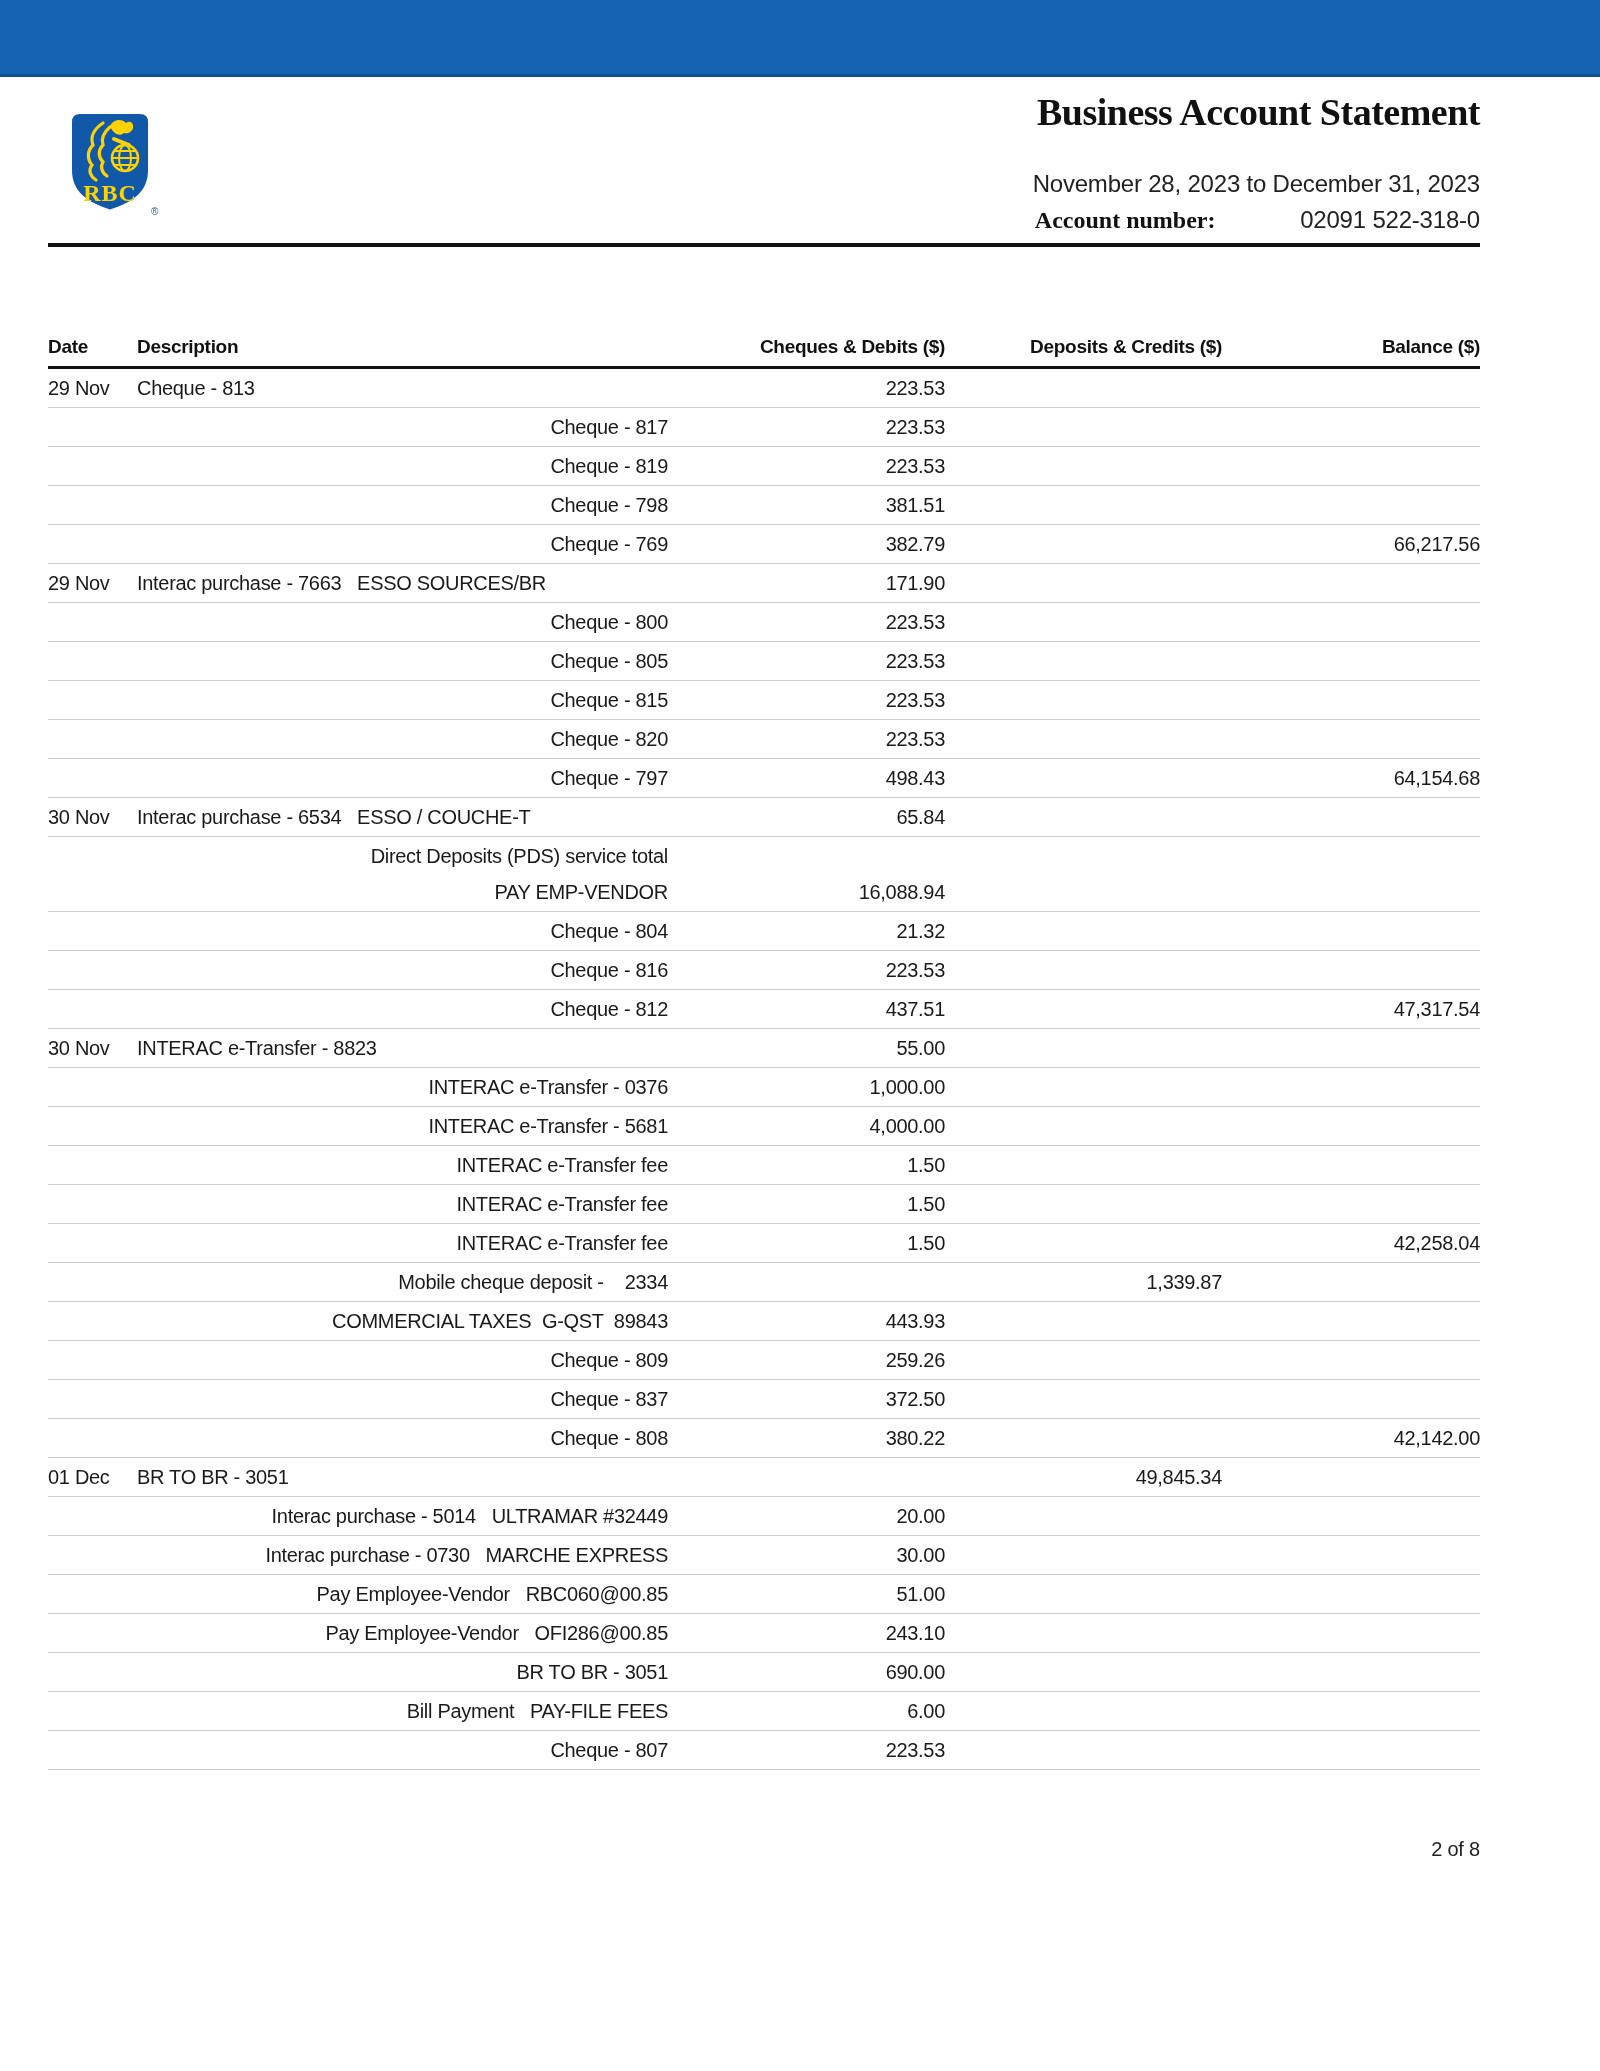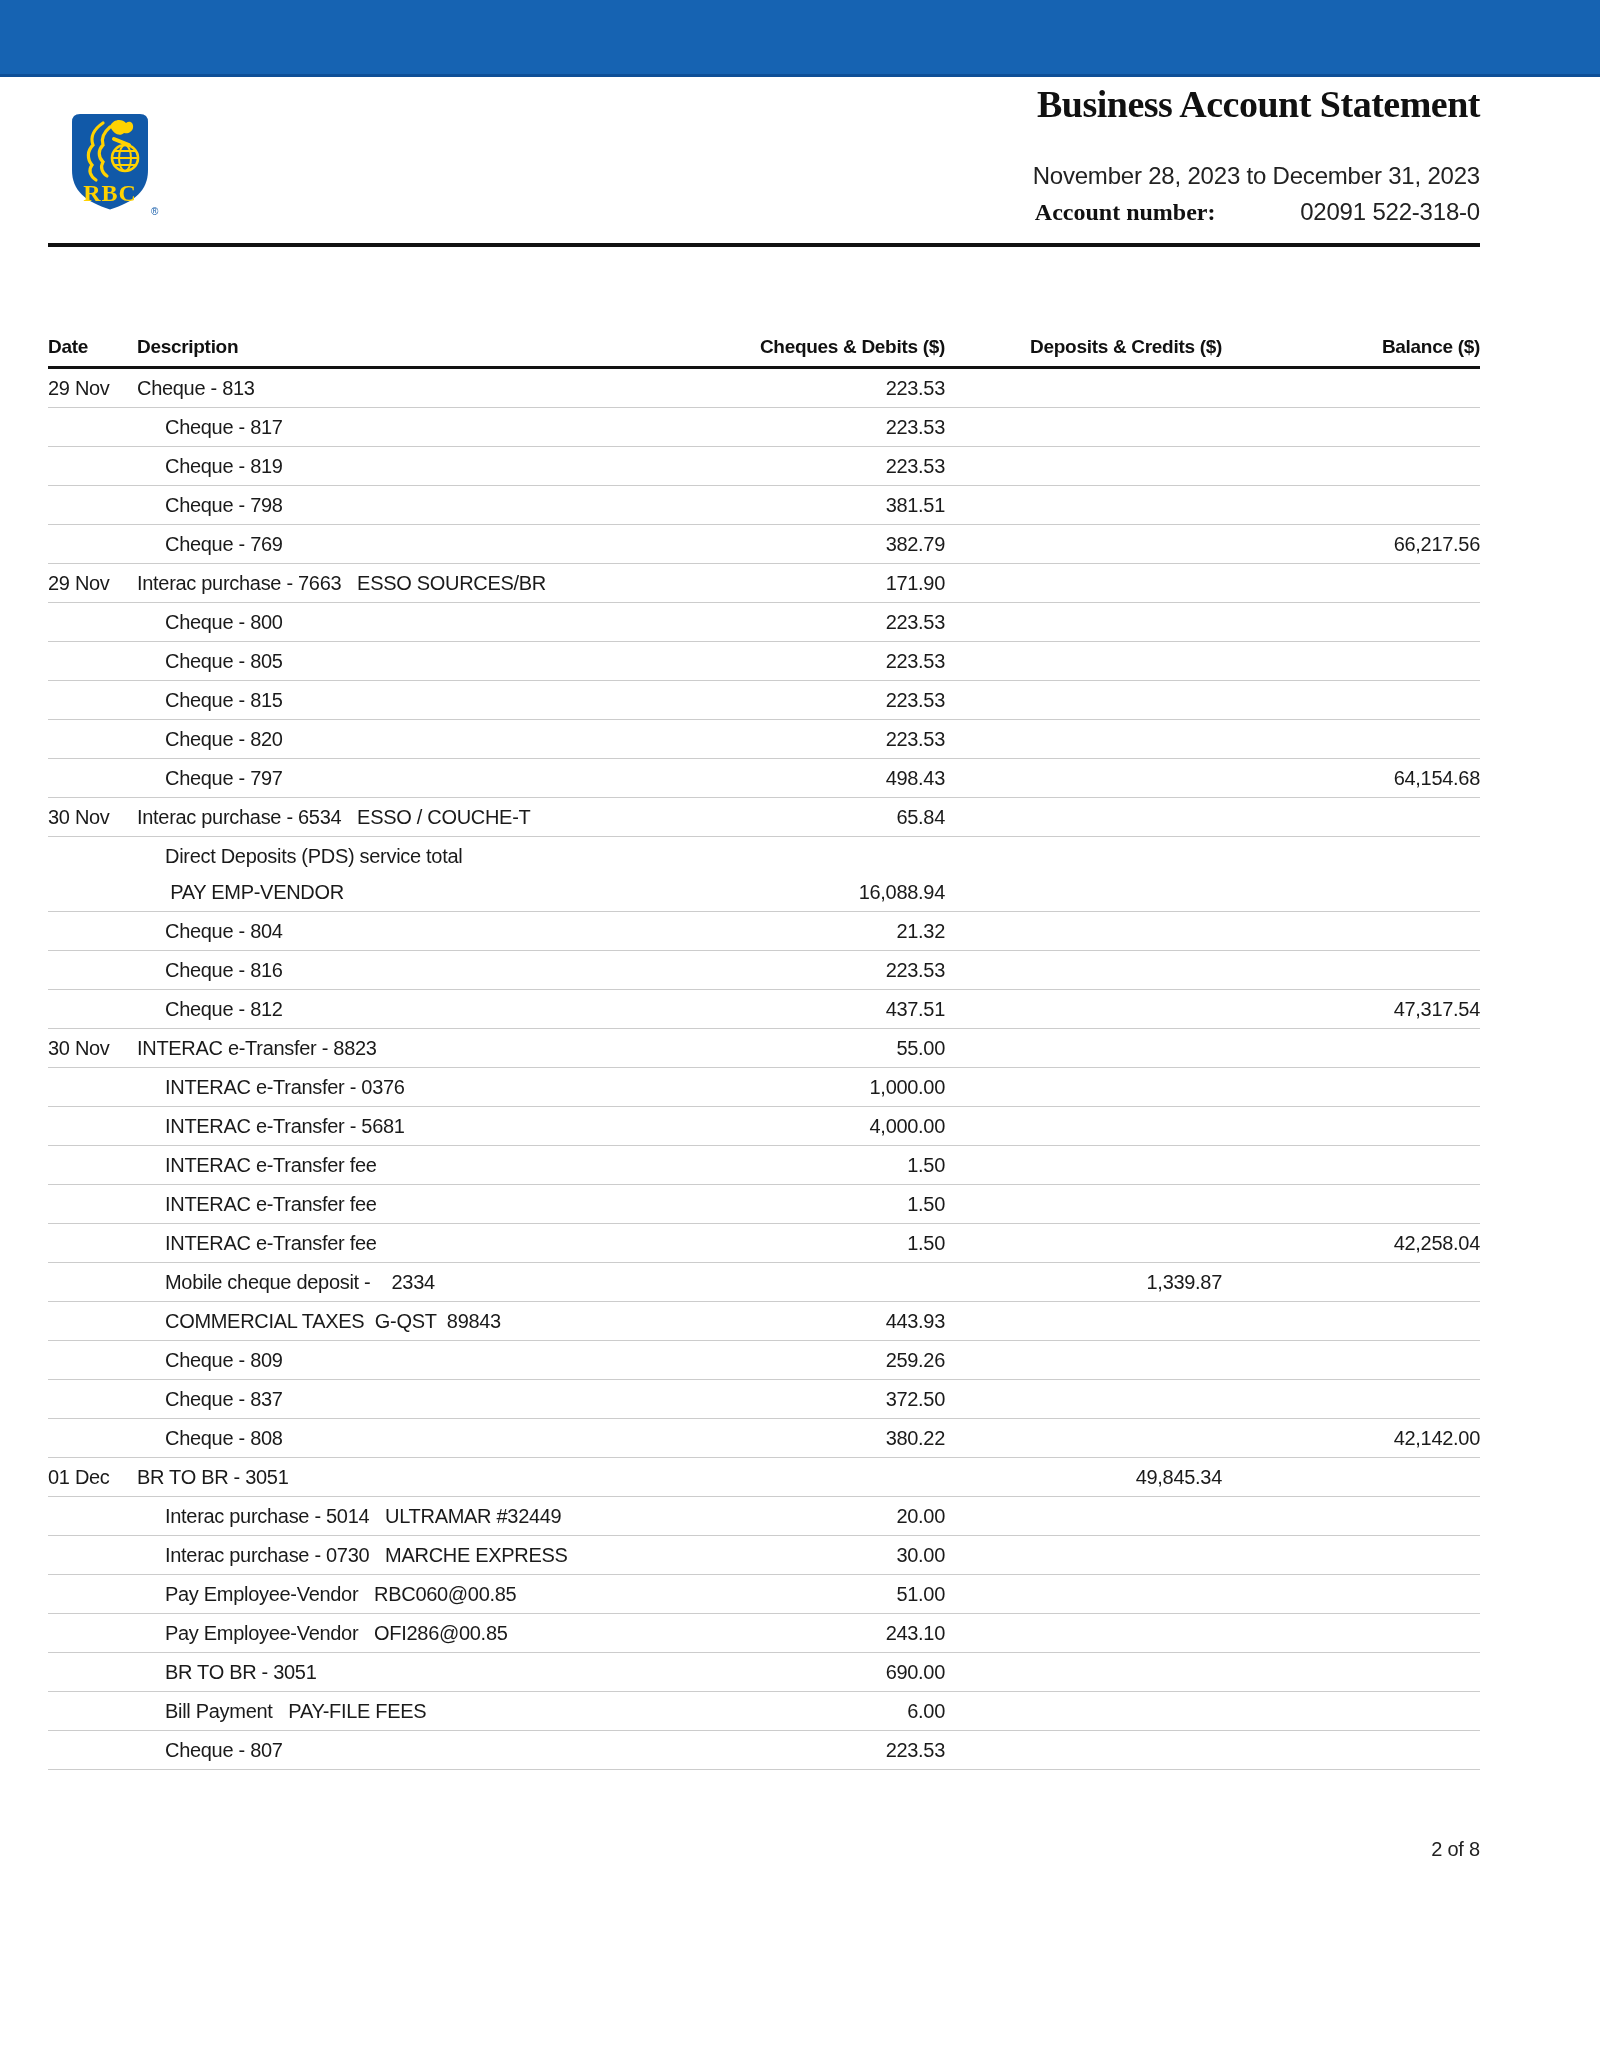--- a/index.html
+++ b/index.html
@@ -17,21 +17,21 @@
   .page{position:relative;width:1600px;height:2071px;background:#ffffff;overflow:hidden;}
 
   
   .banner{position:absolute;left:0;top:0;width:1600px;height:77px;
           background:var(--banner-blue);border-bottom:3px solid var(--banner-edge);}
 
   
   .logo{position:absolute;left:70px;top:112px;width:92px;height:110px;}
 
   
-  .header-right{position:absolute;top:82px;right:120px;text-align:right;}
+  .header-right{position:absolute;top:90px;right:120px;text-align:right;}
   .title{font-family:"Liberation Serif",serif;font-weight:bold;font-size:38px;
          letter-spacing:-0.5px;color:var(--ink);margin-bottom:36px;}
   .date-range{font-size:24px;letter-spacing:-0.2px;color:#222;margin-bottom:8px;}
   .account-line{font-size:24px;color:#222;}
   .acct-label{font-family:"Liberation Serif",serif;font-weight:bold;color:var(--ink);}
   .acct-value{display:inline-block;margin-left:78px;letter-spacing:-0.2px;}
 
   
   .rule{position:absolute;left:48px;top:243px;width:1432px;height:4px;background:var(--ink);}
 
@@ -47,21 +47,21 @@
   .tbl col.w-debit{width:277px;}
   .tbl col.w-credit{width:277px;}
   .tbl col.w-balance{width:258px;}
   .tbl th{font-size:19px;font-weight:bold;color:var(--ink);text-align:left;
           padding:0 0 8px 0;border-bottom:3px solid var(--ink);white-space:nowrap;}
   .tbl th.num{text-align:right;}
   .tbl td{font-size:20px;line-height:36px;padding:1px 0;border-bottom:1px solid var(--separator);
           vertical-align:top;color:var(--text);}
   .tbl td.c-date{white-space:nowrap;}
   .tbl td.c-desc{white-space:pre;}
-  .tbl td.c-desc.indent{padding-left:28px;}
+  .tbl td.c-desc.indent{padding-left:28px;text-align:right;}
   .tbl td.c-num{text-align:right;vertical-align:bottom;white-space:nowrap;}
 
   .footer{position:absolute;right:120px;top:1838px;font-size:20px;letter-spacing:-0.2px;color:#222;}
 
   
   .shield-bg{fill:var(--logo-blue);}
   .lion-stroke{fill:none;stroke:var(--logo-yellow);stroke-width:3.2;stroke-linecap:round;}
   .lion-fill{fill:var(--logo-yellow);}
   .globe-line{fill:none;stroke:var(--logo-yellow);stroke-width:2;}
   .rbc-wordmark{fill:var(--logo-yellow);font-family:"Liberation Serif",serif;

